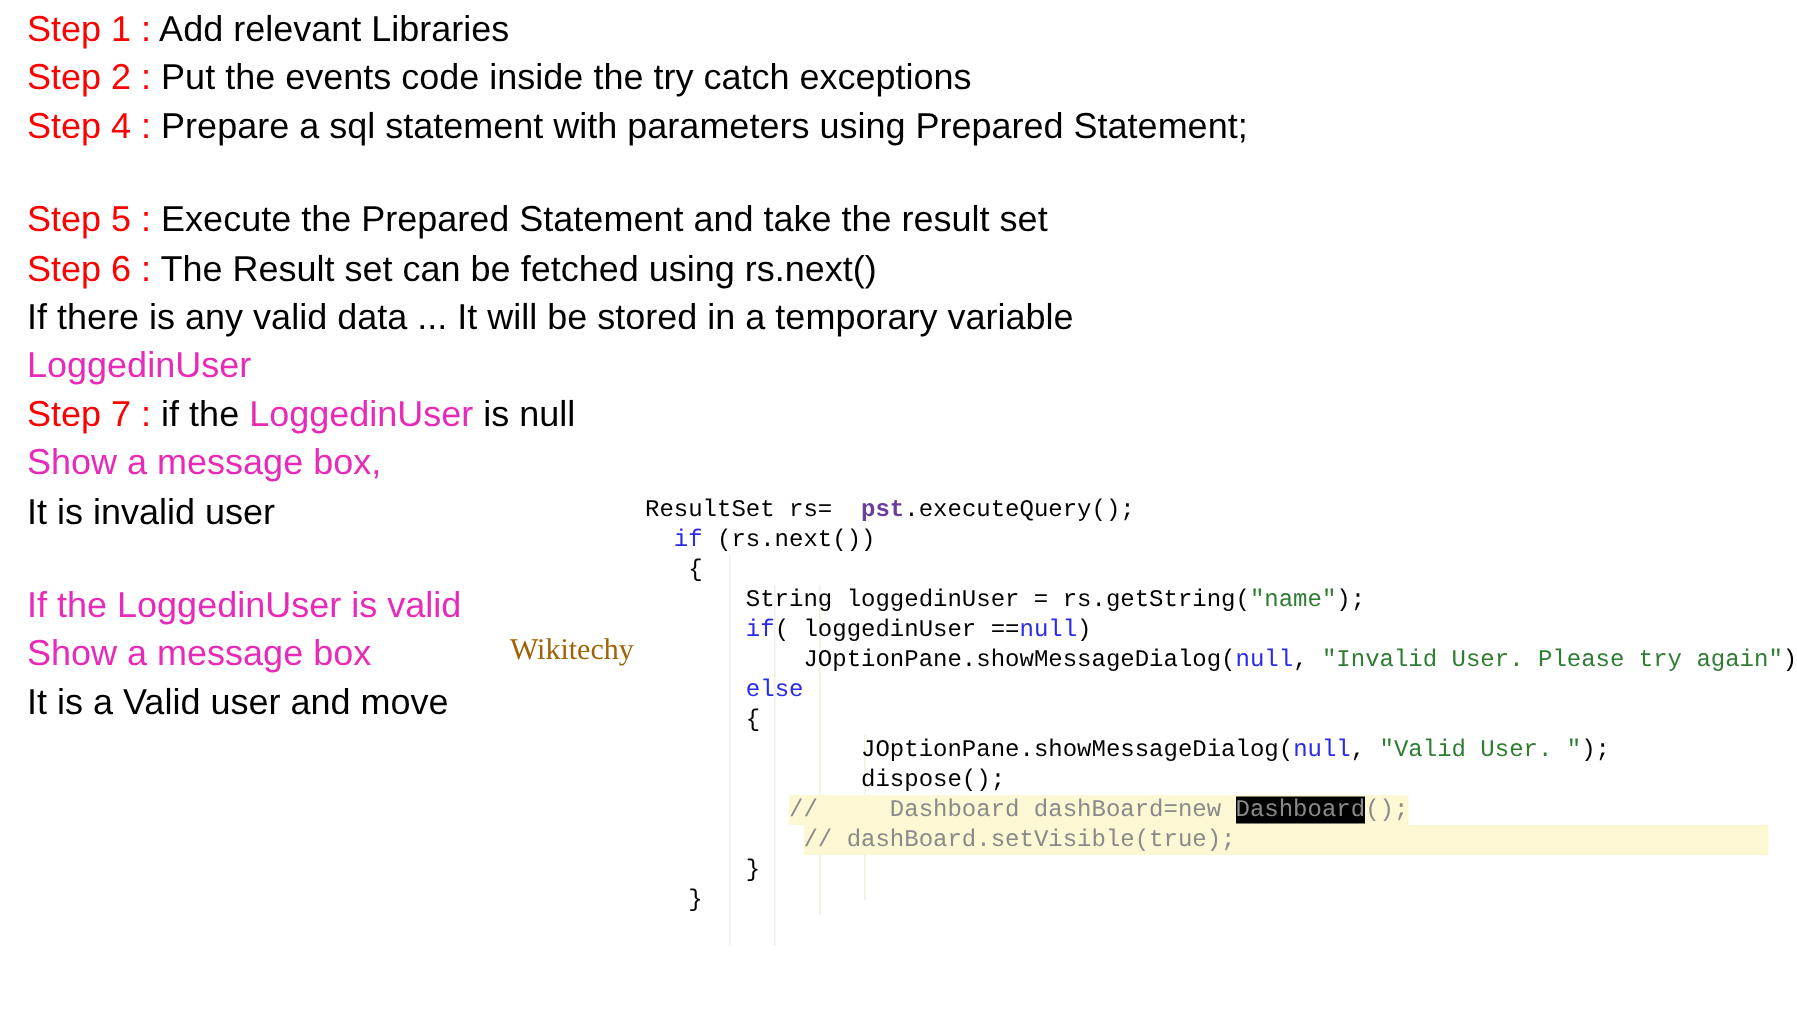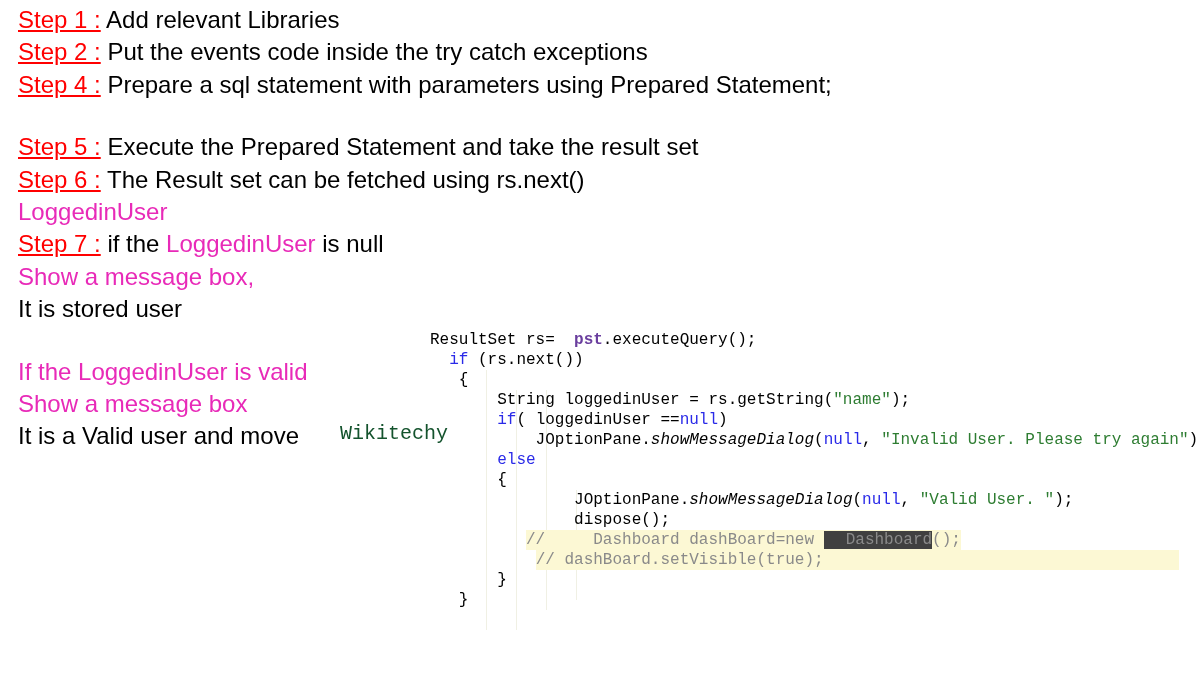--- a/index.html
+++ b/index.html
@@ -12,54 +12,53 @@
     overflow: hidden;
   }
   .steps {
     position: absolute;
     left: 18px;
     top: 4px;
     font-size: 24px;
     line-height: 1.35;
     color: #000;
   }
-  .stepnum { color: #ff0000; text-decoration: underline; }
+  .stepnum { color: #ff0000; }
   .stepC  { color: #ff0000; }
   .pink   { color: #e82ab8; }
   .wikitechy {
     position: absolute;
     left: 340px;
     top: 422px;
-    color: #14532d;
+    color: #a16207;
     font-size: 20px;
-    font-family: Liberation Mono, monospace;
+    font-family: Liberation Serif, serif;
   }
   .codewrap {
     position: absolute;
     left: 430px;
     top: 330px;
     font-family: Consolas, "Courier New", monospace;
     font-size: 16px;
     line-height: 1.25;
     color: #000;
     white-space: pre;
   } 
   .kwblue{ color: #2a2ae8; } 
   .var   { color: #6a3e9e; font-weight: bold; }
   .str   { color: #2e7d32; } 
-  .italic{ font-style: italic; }
+  .italic{ }
   .comment-line {
     display: inline-block;
     background: #fcf8d4;
     color: #8a8a8a;
   }
   .hlword {
-    background: #404040;
+    background: #000000;
     color: #8a8a8a;
-    padding-left: 22px;
   }
   .indent-guides {
     position: absolute;
     left: 430px;
     top: 330px;
     pointer-events: none;
   }
   .indent-guides div {
     position: absolute;
     width: 0;
@@ -76,24 +75,25 @@
   <div style="left:146px; top:160px; height:110px;"></div>
 </div>
 
 <div class="steps">
   <div><span class="stepnum">Step 1 :</span><span> Add relevant Libraries</span></div>
   <div><span class="stepnum">Step 2 :</span><span> Put the events code inside the try catch exceptions</span></div>
   <div><span class="stepnum">Step 4 :</span><span> Prepare a sql statement with parameters using Prepared Statement;</span></div>
   <div style="height:30px"></div>
   <div><span class="stepnum">Step 5 :</span><span> Execute the Prepared Statement and take the result set</span></div>
   <div><span class="stepnum">Step 6 :</span><span> The Result set can be fetched using rs.next()</span></div>
+  <div>If there is any valid data ... It will be stored in a temporary variable</div>
   <div class="pink">LoggedinUser</div>
   <div><span class="stepnum">Step 7 :</span><span> if the </span><span class="pink">LoggedinUser</span><span> is null</span></div>
   <div class="pink">Show a message box,</div>
-  <div>It is stored user</div>
+  <div>It is invalid user</div>
   <div style="height:30px"></div>
   <div class="pink">If the LoggedinUser is valid</div>
   <div class="pink">Show a message box</div>
   <div>It is a Valid user and move</div>
 </div>
 
 <div class="wikitechy">Wikitechy</div>
 
 <div class="codewrap"><span>ResultSet rs=  </span><span class="var">pst</span><span>.executeQuery();</span>
 <span>  </span><span class="kwblue">if</span><span> (rs.next())</span>

